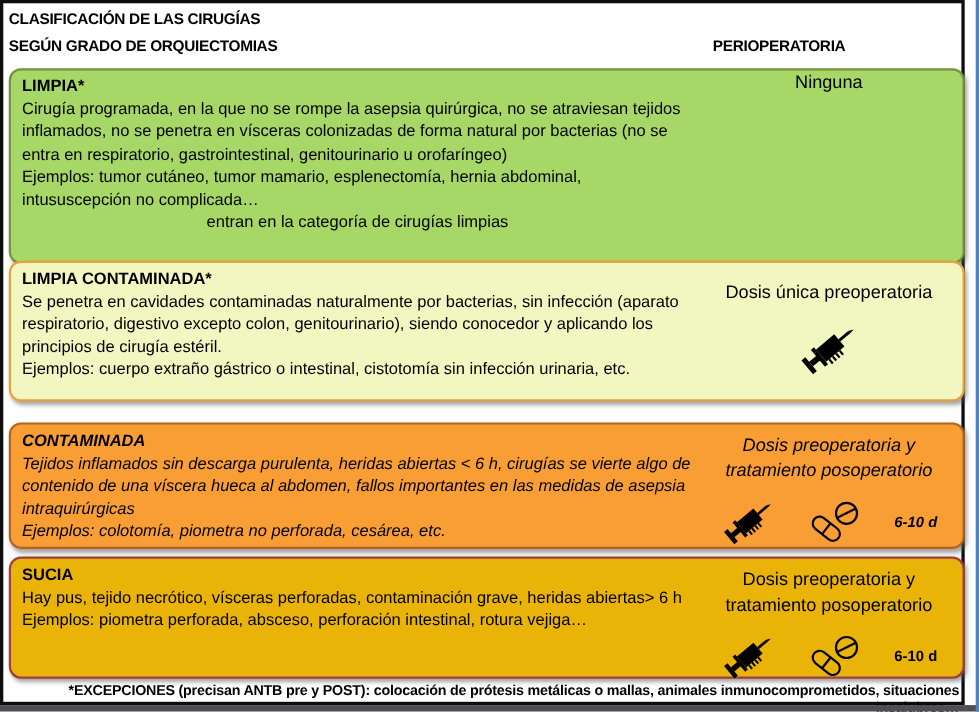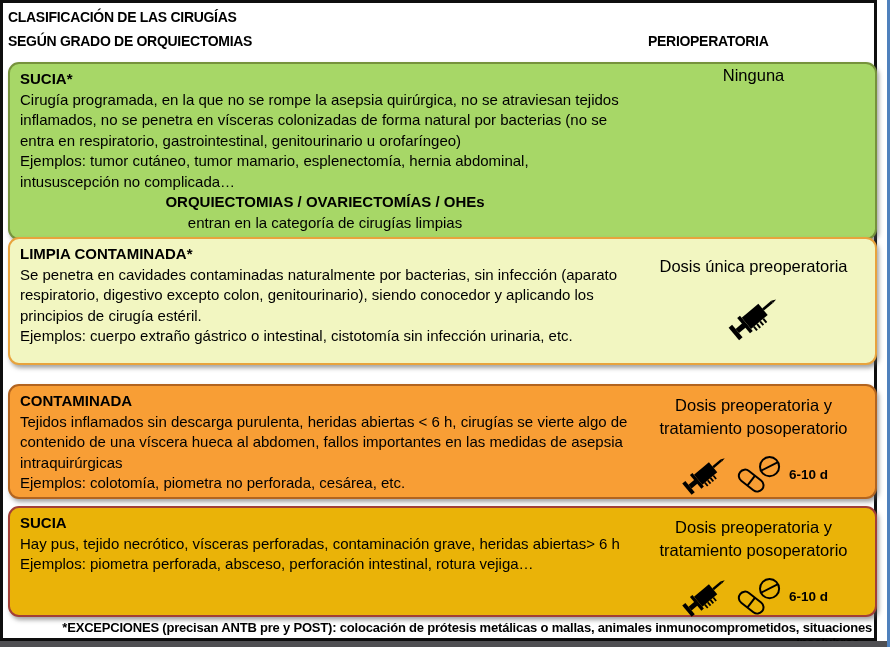--- a/index.html
+++ b/index.html
@@ -28,40 +28,40 @@
   .header .left-title{width:640px;}
   .header .right-title{width:229px;}
   .row{
     position:absolute;left:8px;width:869px;box-sizing:border-box;
     border:2.5px solid #000;border-radius:11px;
     box-shadow:2px 3px 4px rgba(90,90,90,.55);
     display:flex;
   }
   .row-0{top:62px;height:178px;}
   .row-1{top:237px;height:128px;}
-  .row-2{top:384px;height:115px;}
+  .row-2{top:384px;height:115px;font-style:italic;}
   .row-3{top:506px;height:111px;}
   .row-left{
     width:622px;padding:5px 2px 2px 10px;box-sizing:border-box;
     font-size:15px;line-height:20.5px;
   }
   .row-title{font-weight:bold;}
   .row-highlight{font-weight:bold;text-align:center;}
   .row-highlight-sub{text-align:center;}
   .row-right{
     flex:1;display:flex;flex-direction:column;align-items:center;
     box-sizing:border-box;
   }
   .row-0 .row-right{}
   .row-1 .row-right{padding-top:16px;}
   .row-2 .row-right,.row-3 .row-right{padding-top:8px;}
   .pro-label{
     font-size:16.5px;line-height:23px;text-align:center;width:235px;
   }
-  .icon-wrap{display:flex;align-items:center;justify-content:center;gap:4px;margin-top:8px;text-align:right;}
+  .icon-wrap{display:flex;align-items:center;justify-content:center;gap:28px;margin-top:8px;text-align:right;}
   .row-1 .icon-wrap{margin-top:10px;}
   .duration{font-size:13.5px;font-weight:600;}
   .footer{
     position:absolute;left:8px;top:620px;width:864px;text-align:right;
     font-size:13px;font-weight:bold;letter-spacing:-0.2px;
   }
   svg{display:block;}
 </style>
 </head>
 <body>
@@ -74,24 +74,23 @@
     <span>SEGÚN GRADO DE ORQUIECTOMIAS</span>
   </h1>
   <h1 class="right-title">
     <br>
     <span>PERIOPERATORIA</span>
   </h1>
 </div>
 
 <section class="row row-0" style="background: rgb(167, 215, 103); border-color: rgb(118, 146, 60);">
   <div class="row-left">
-    <div class="row-title">SUCIA*</div>
+    <div class="row-title">LIMPIA*</div>
     <div class="row-description">Cirugía programada, en la que no se rompe la asepsia quirúrgica, no se atraviesan tejidos inflamados, no se penetra en vísceras colonizadas de forma natural por bacterias (no se entra en respiratorio, gastrointestinal, genitourinario u orofaríngeo)</div>
     <div class="row-examples">Ejemplos: tumor cutáneo, tumor mamario, esplenectomía, hernia abdominal, intususcepción no complicada…</div>
-    <div class="row-highlight">ORQUIECTOMIAS / OVARIECTOMÍAS / OHEs</div>
     <div class="row-highlight-sub">entran en la categoría de cirugías limpias</div>
   </div>
   <div class="row-right">
     <div class="pro-label">Ninguna</div>
   </div>
 </section>
 
 <section class="row row-1" style="background: rgb(242, 246, 193); border-color: rgb(232, 163, 61);">
   <div class="row-left">
     <div class="row-title">LIMPIA CONTAMINADA*</div>

